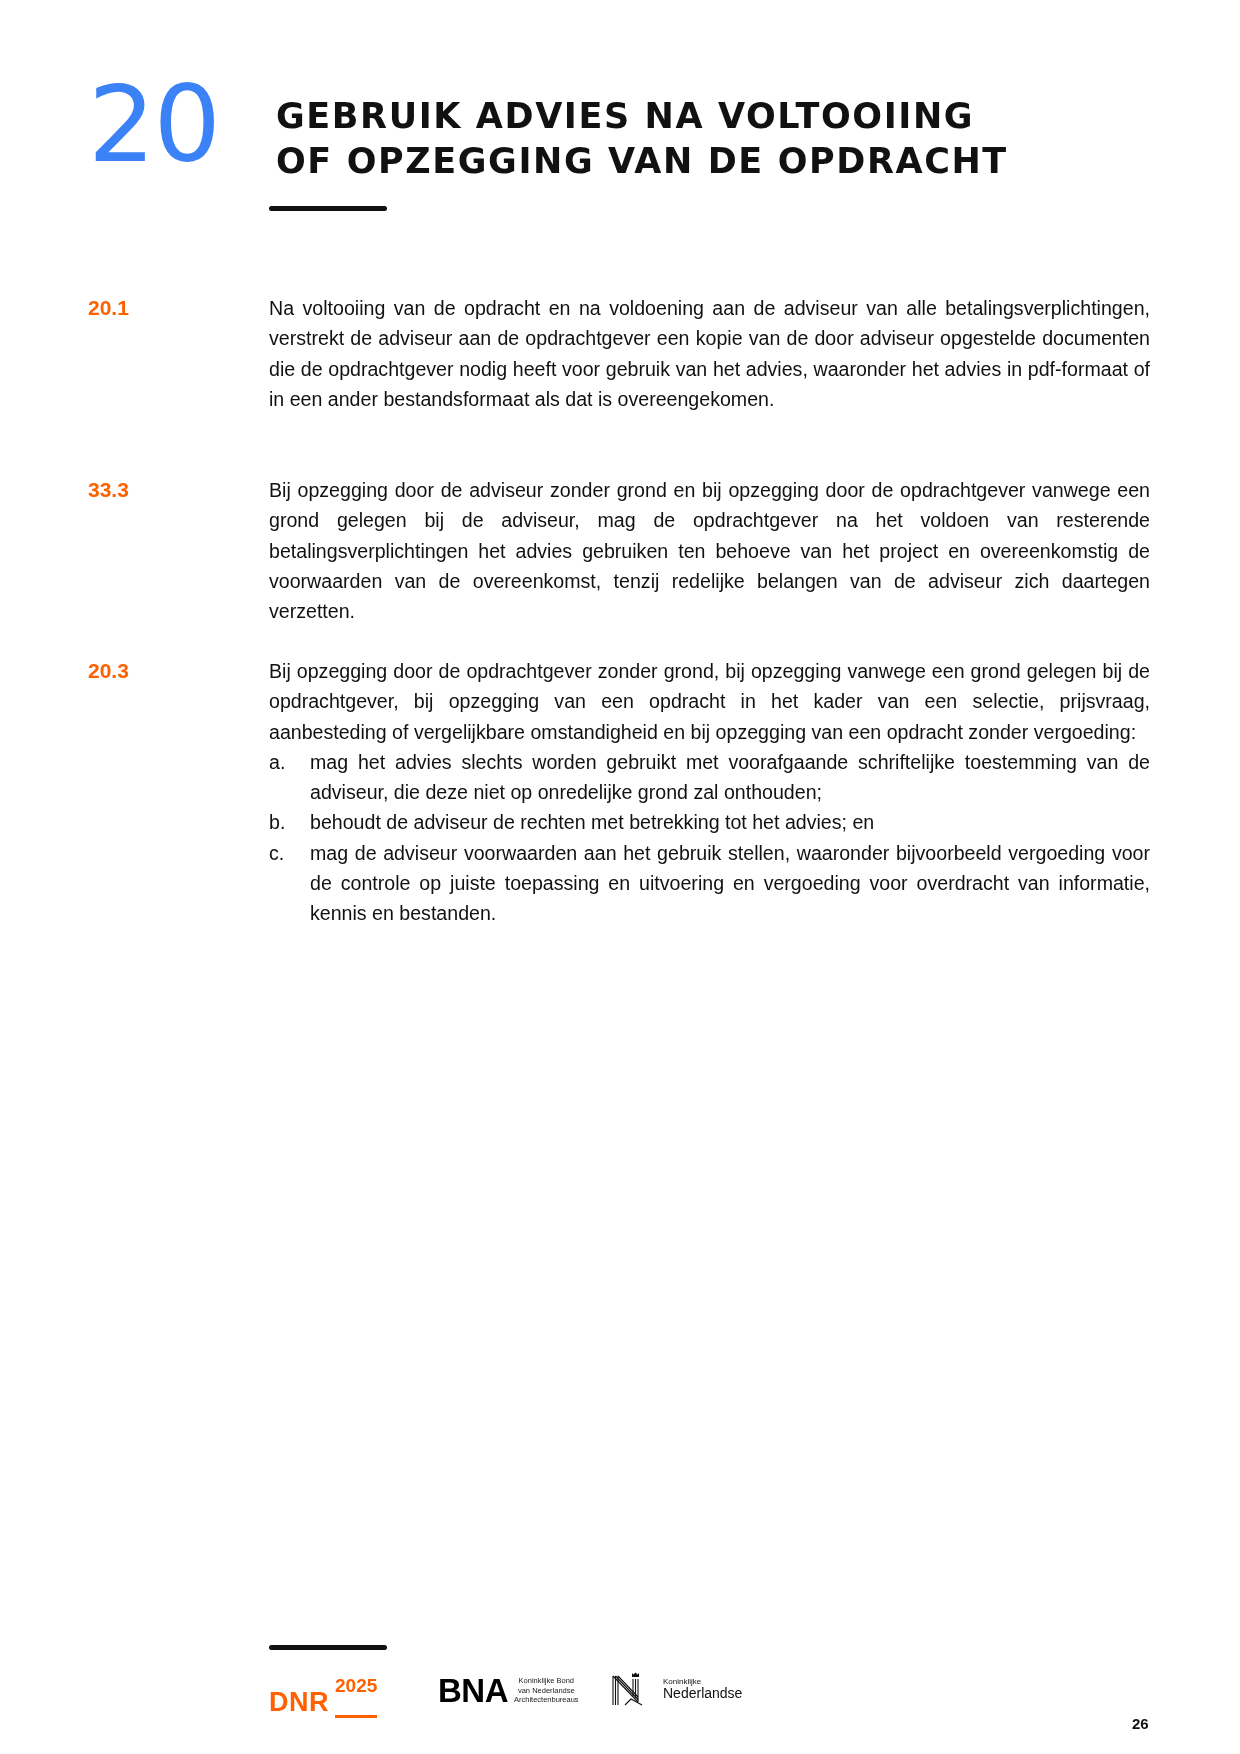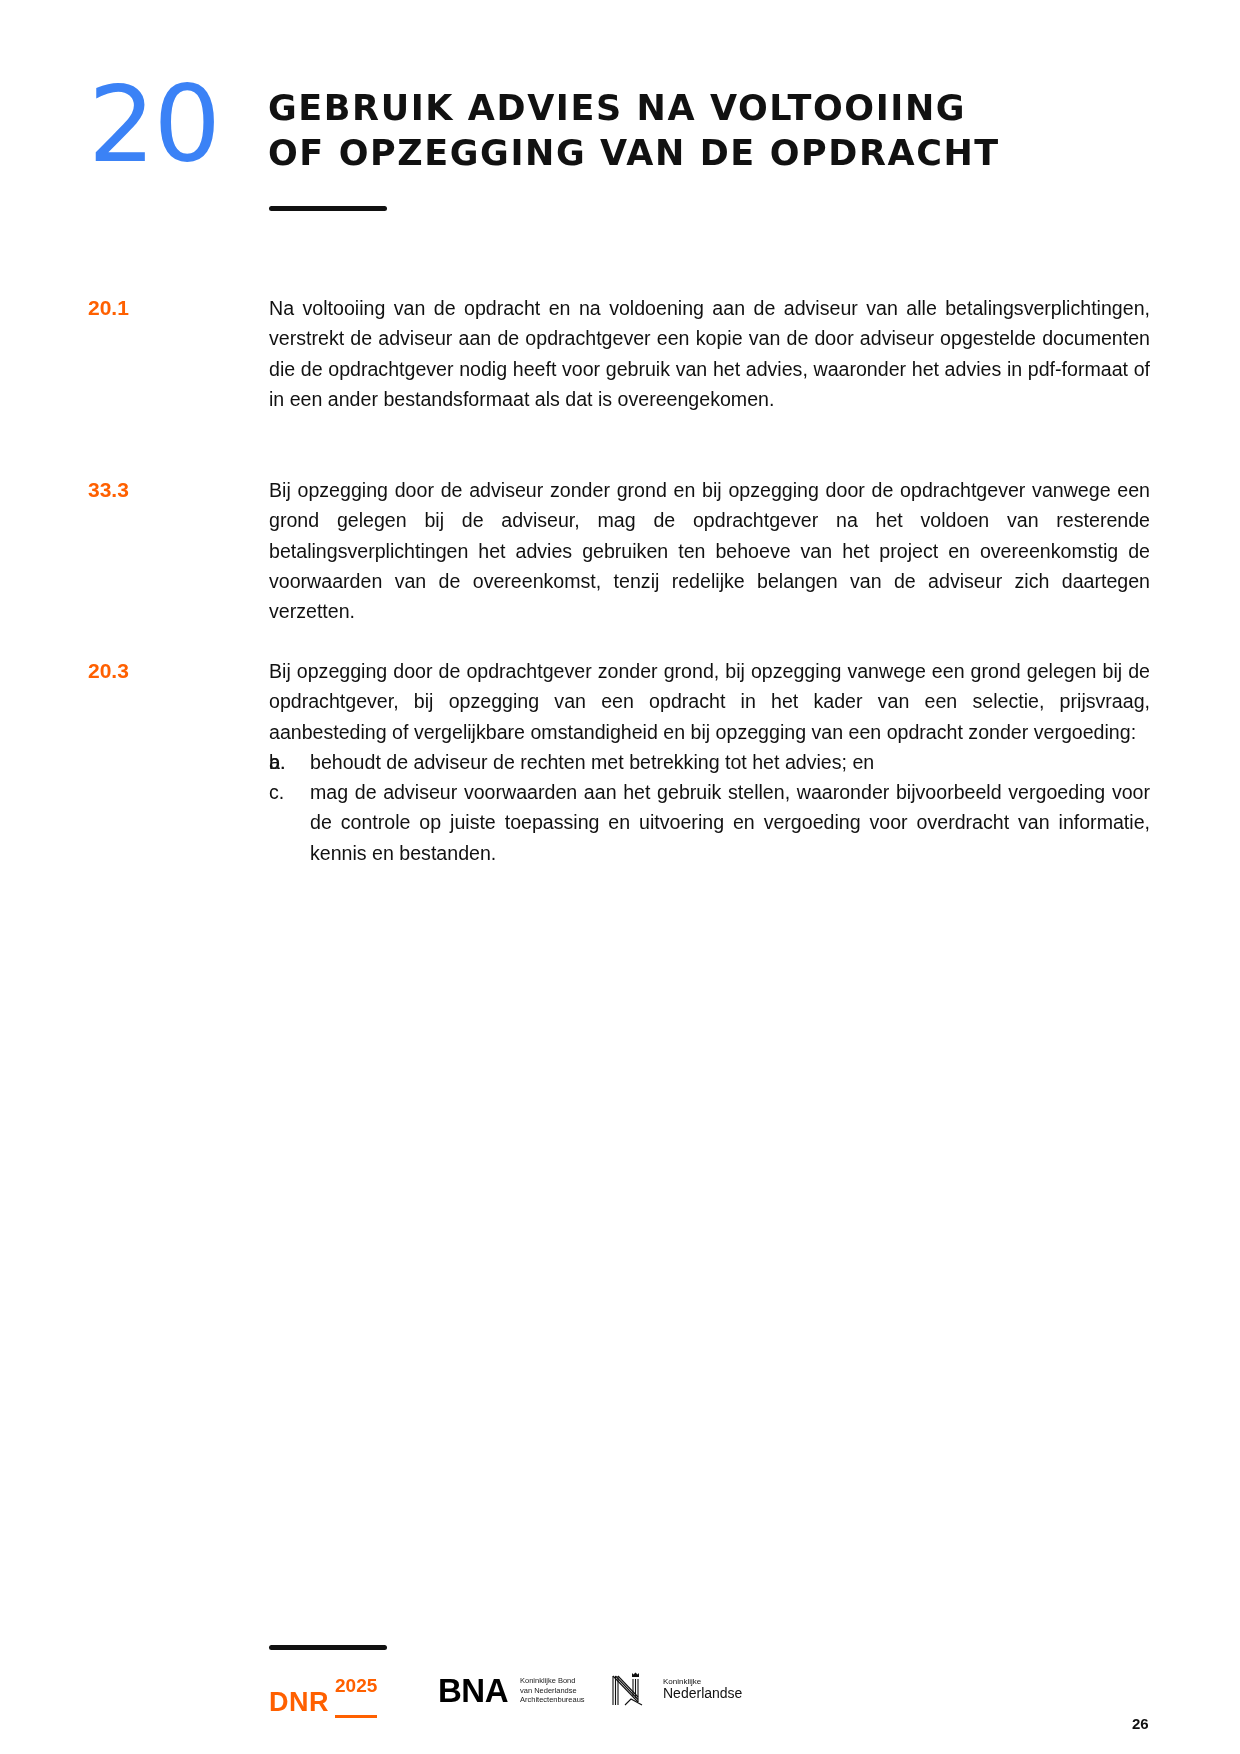--- a/index.html
+++ b/index.html
@@ -23,21 +23,21 @@
       font-size: 106px;
       line-height: 106px;
       font-weight: normal;
       color: #3b82f6;
       letter-spacing: -2px;
     }
     .chapter-title {
       position: absolute;
       left: 268px;
       top: 86px;
-      margin: 0;
+      margin: 8px;
       font-family: "DejaVu Sans", sans-serif;
       font-weight: bold;
       font-size: 35px;
       line-height: 45px;
       letter-spacing: 1.6px;
       color: #111111;
       white-space: nowrap;
     }
     .rule {
       position: absolute;
@@ -128,25 +128,26 @@
       color: #000;
     }
     .bna .bna-text {
       font-family: "Liberation Sans", sans-serif;
       font-weight: bold;
       font-size: 33px;
       line-height: 33px;
       letter-spacing: -0.5px;
     }
     .bna .bna-sub {
-      margin-left: 12px;
+      margin-left: 6px;
       font-family: "Liberation Sans", sans-serif;
       font-size: 7.5px;
       line-height: 9.5px;
       color: #222;
+      text-align: center;
     }
     .bna .bna-sub span { display: block; }
     .nli {
       left: 611px;
       top: 1671px;
       display: flex;
       align-items: center;
       color: #111;
     }
     .nli svg { display: block; }
@@ -200,20 +201,21 @@
   </div>
 </div>
 
 <div class="section" style="top:656px;">
   <div class="section-number">20.3</div>
   <div class="section-body">
     <p>Bij opzegging door de opdrachtgever zonder grond, bij opzegging vanwege een grond gelegen bij de opdrachtgever, bij opzegging van een opdracht in het kader van een selectie, prijsvraag, aanbesteding of vergelijkbare omstandigheid en bij opzegging van een opdracht zonder vergoeding:</p>
     <ul class="list">
       <li>
         <span class="marker">a.</span>
+        <span>mag het advies slechts worden gebruikt met voorafgaande schriftelijke toestemming van de adviseur, die deze niet op onredelijke grond zal onthouden;</span>
       </li>
       <li>
         <span class="marker">b.</span>
         <span>behoudt de adviseur de rechten met betrekking tot het advies; en</span>
       </li>
       <li>
         <span class="marker">c.</span>
         <span>mag de adviseur voorwaarden aan het gebruik stellen, waaronder bijvoorbeeld vergoeding voor de controle op juiste toepassing en uitvoering en vergoeding voor overdracht van informatie, kennis en bestanden.</span>
       </li>
     </ul>

